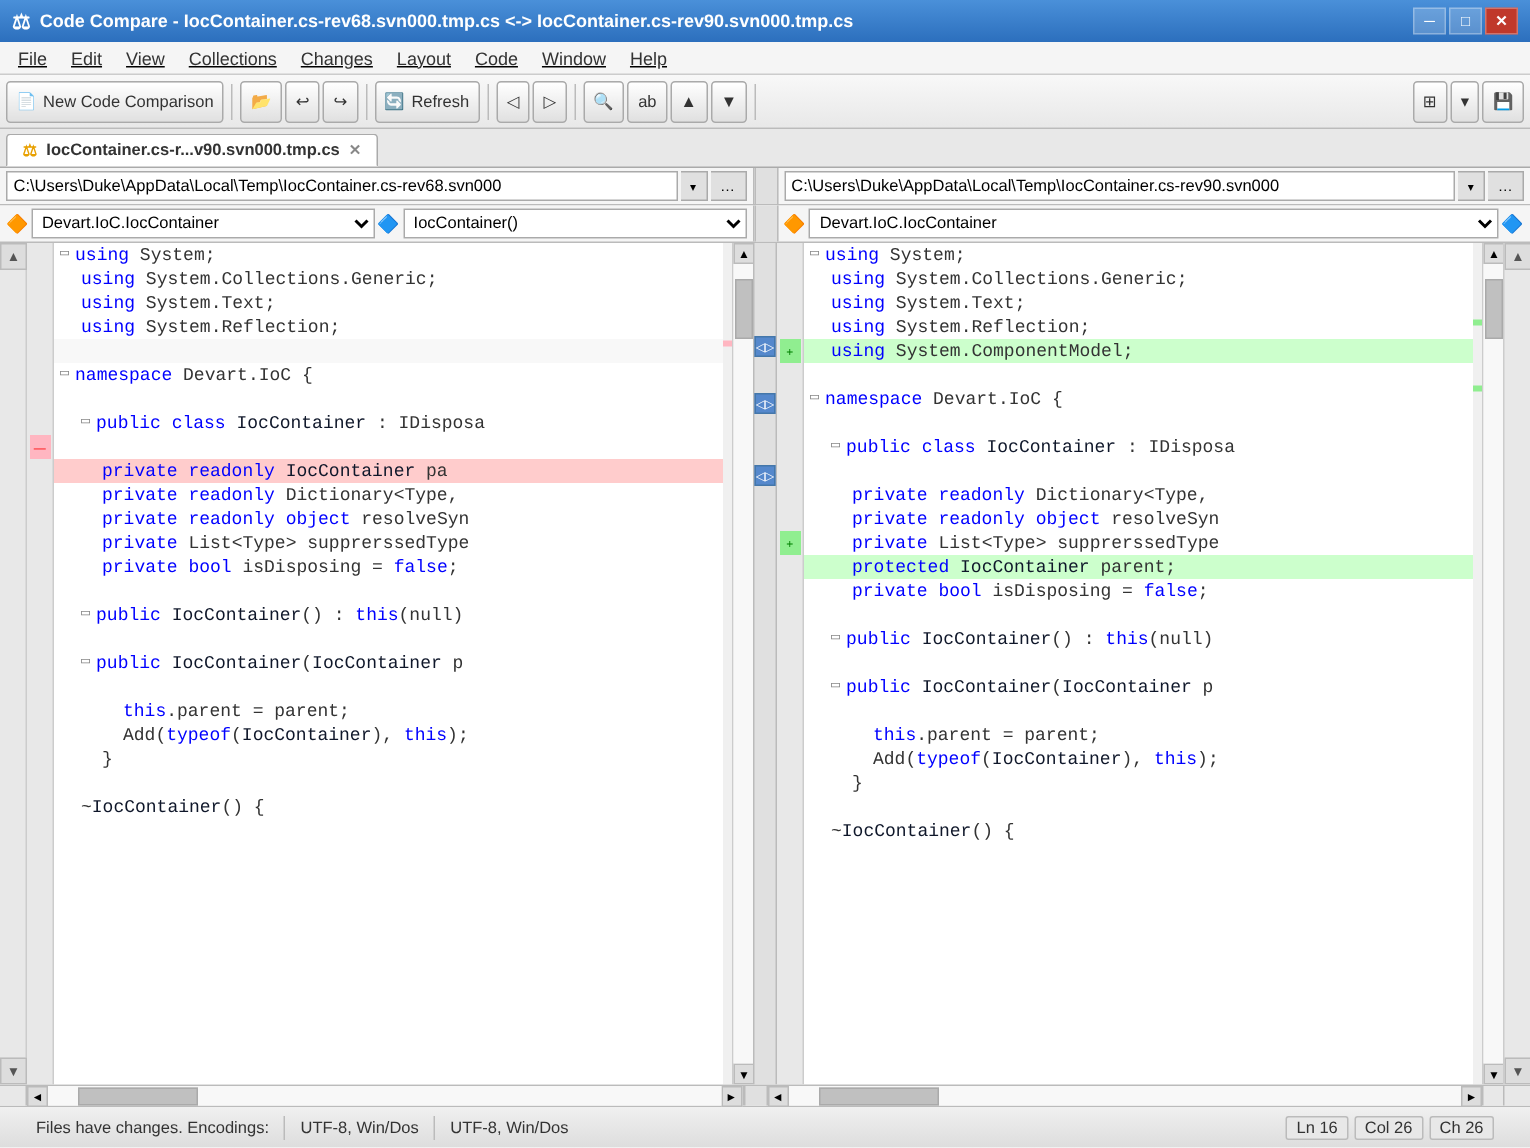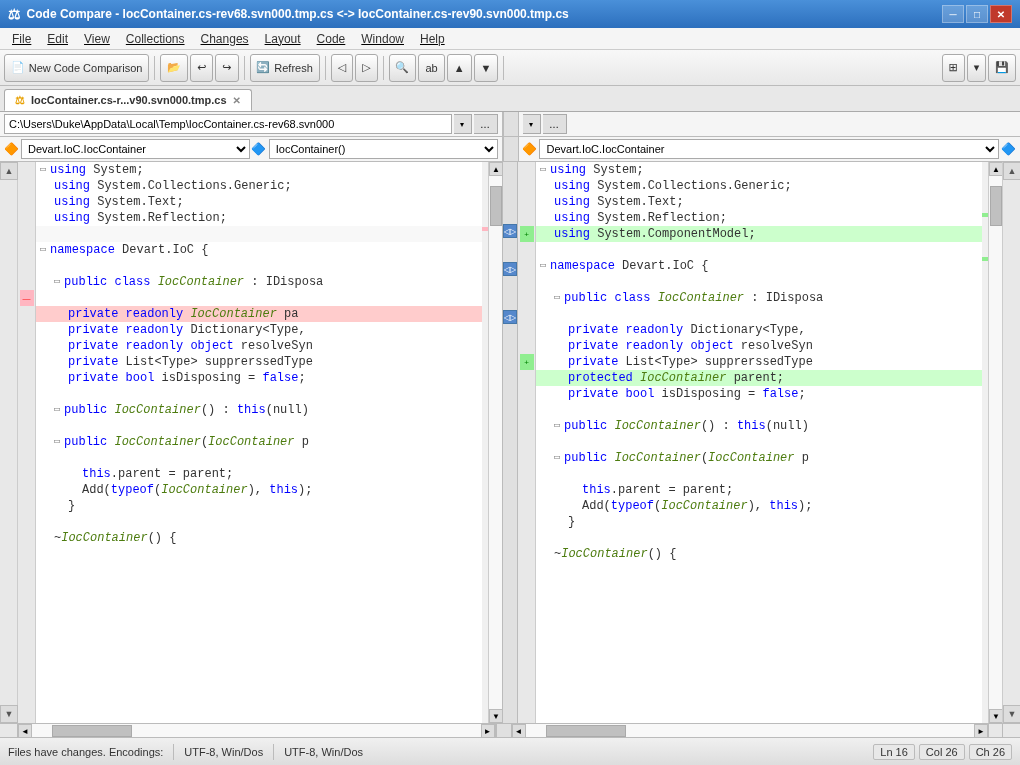--- a/index.html
+++ b/index.html
@@ -234,21 +234,21 @@
       padding-left: 4px;
       white-space: pre;
     }
     .code-line.line-added { background: #ccffcc; }
     .code-line.line-deleted { background: #ffcccc; }
     .code-line.line-empty { background: #f8f8f8; }
 
     
     .kw { color: #0000ff; font-weight: normal; }
     .kw2 { color: #0000ff; }
-    .type { color: #4d7c0f; font-style: italic; }
+    .type { color: #0f172a; }
     .normal { color: #333; }
     .expand { color: #888; font-size: 10px; margin-right: 4px; }
 
     
     .panel-connector {
       width: 16px;
       background: #e0e0e0;
       border-left: 1px solid #bbb;
       border-right: 1px solid #bbb;
       flex-shrink: 0;
@@ -336,21 +336,21 @@
       position: absolute; top: 1px; left: 20px;
     }
 
     
     #status-bar {
       background: linear-gradient(to bottom, #f0f0f0, #ddd);
       border-top: 1px solid #bbb;
       height: 28px;
       display: flex;
       align-items: center;
-      padding: 0 8px;
+      padding: 0 24px;
       font-size: 11px;
       color: #333;
       gap: 4px;
       text-align: right;
     }
     .status-sep {
       width: 1px; height: 16px;
       background: #bbb;
       margin: 0 6px;
     }
@@ -476,20 +476,21 @@
 <div id="main-area">
 
   <div id="path-bars">
     <div class="path-bar">
       <input class="path-input" style="font-size: 11px;" value="C:\Users\Duke\AppData\Local\Temp\IocContainer.cs-rev68.svn000">
       <div class="path-dropdown">▾</div>
       <div class="path-ellipsis">…</div>
     </div>
     <div style="width:16px; background:#e0e0e0; border-left:1px solid #bbb; border-right:1px solid #bbb;"></div>
     <div class="path-bar">
+      <input class="path-input" style="font-size: 11px;" value="C:\Users\Duke\AppData\Local\Temp\IocContainer.cs-rev90.svn000">
       <div class="path-dropdown">▾</div>
       <div class="path-ellipsis">…</div>
     </div>
   </div>
 
   <div id="dropdown-bars">
     <div class="dropdown-bar">
       <span class="dropdown-icon">🔶</span>
       <select class="dropdown-select">
         <option>Devart.IoC.IocContainer</option>

